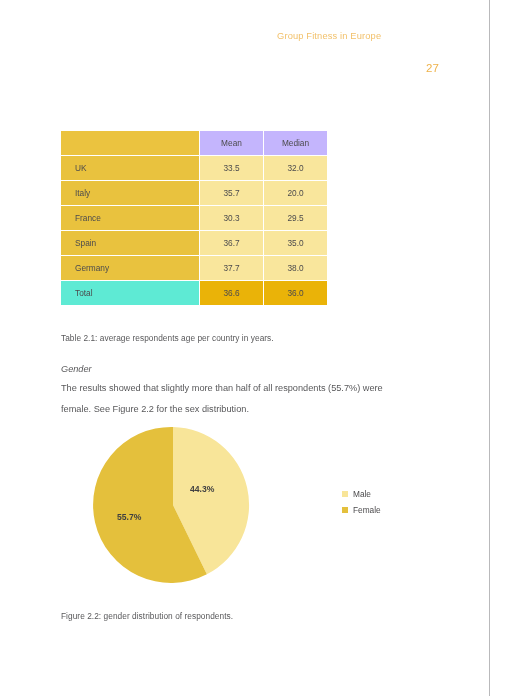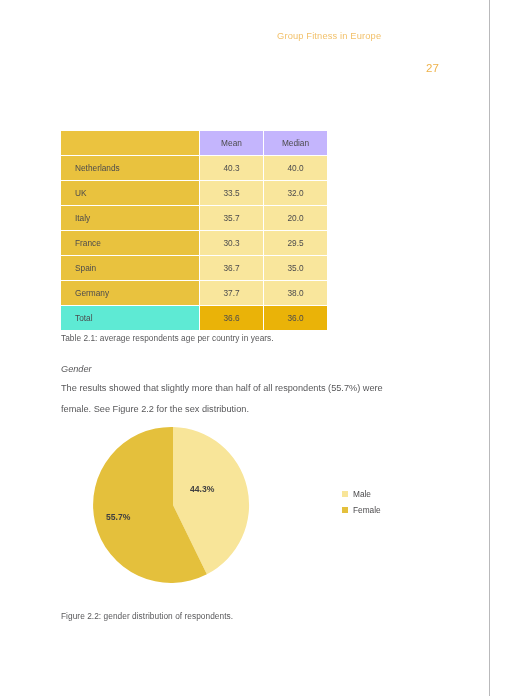--- a/index.html
+++ b/index.html
@@ -163,21 +163,21 @@
     height: 160px;
   }
   .slice-label {
     position: absolute;
     font-size: 8.6px;
     font-weight: bold;
     color: #3f3f41;
     white-space: nowrap;
   }
   #slice-label-male   { left: 129px; top: 64px; }
-  #slice-label-female { left: 45px;  top: 92px; }
+  #slice-label-female { left: 56px;  top: 92px; }
 
   #pie-legend {
     position: absolute;
     left: 281px;
     top: 66px;
     width: 64px;
   }
   .legend-item {
     display: flex;
     align-items: center;
@@ -207,25 +207,20 @@
 
   <table id="stats-table">
     <thead>
       <tr>
         <th class="hdr-blank col-label"></th>
         <th class="hdr-num col-num">Mean</th>
         <th class="hdr-num col-num">Median</th>
       </tr>
     </thead>
     <tbody>
-      <tr>
-        <td class="cell-label">Netherlands</td>
-        <td class="cell-num">40.3</td>
-        <td class="cell-num">40.0</td>
-      </tr>
       <tr>
         <td class="cell-label">UK</td>
         <td class="cell-num">33.5</td>
         <td class="cell-num">32.0</td>
       </tr>
       <tr>
         <td class="cell-label">Italy</td>
         <td class="cell-num">35.7</td>
         <td class="cell-num">20.0</td>
       </tr>

